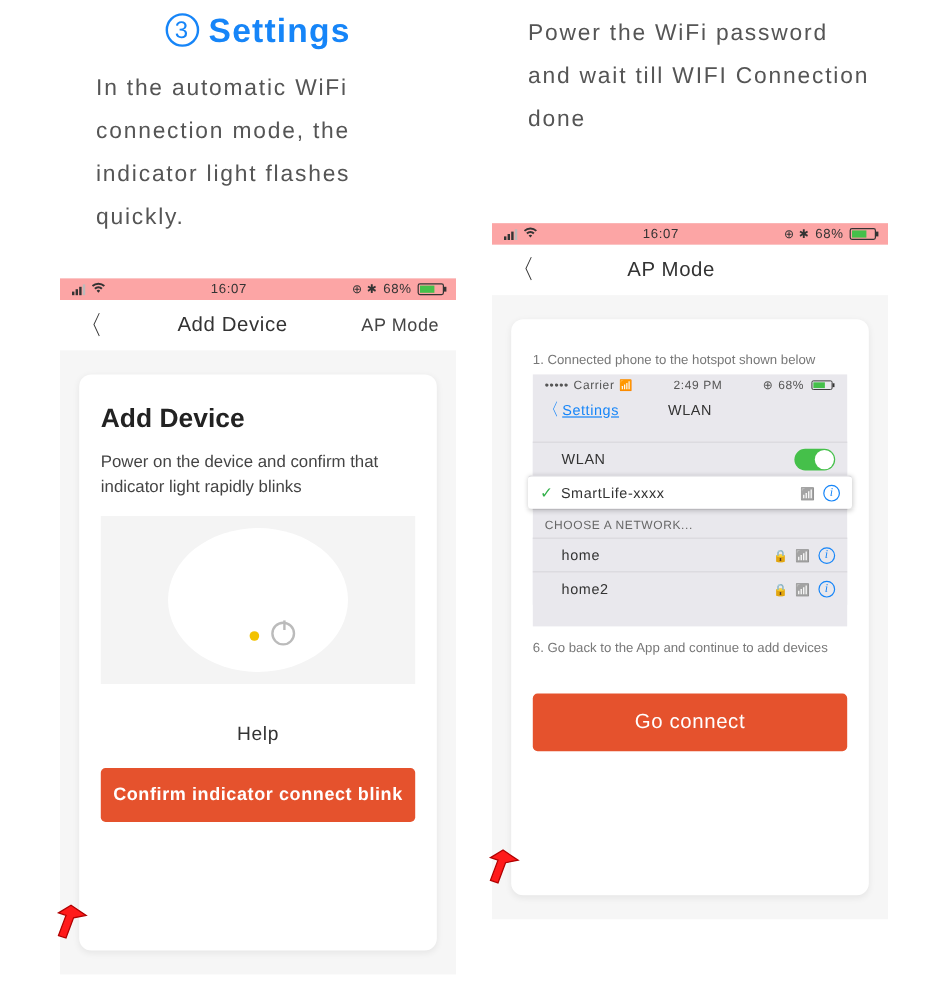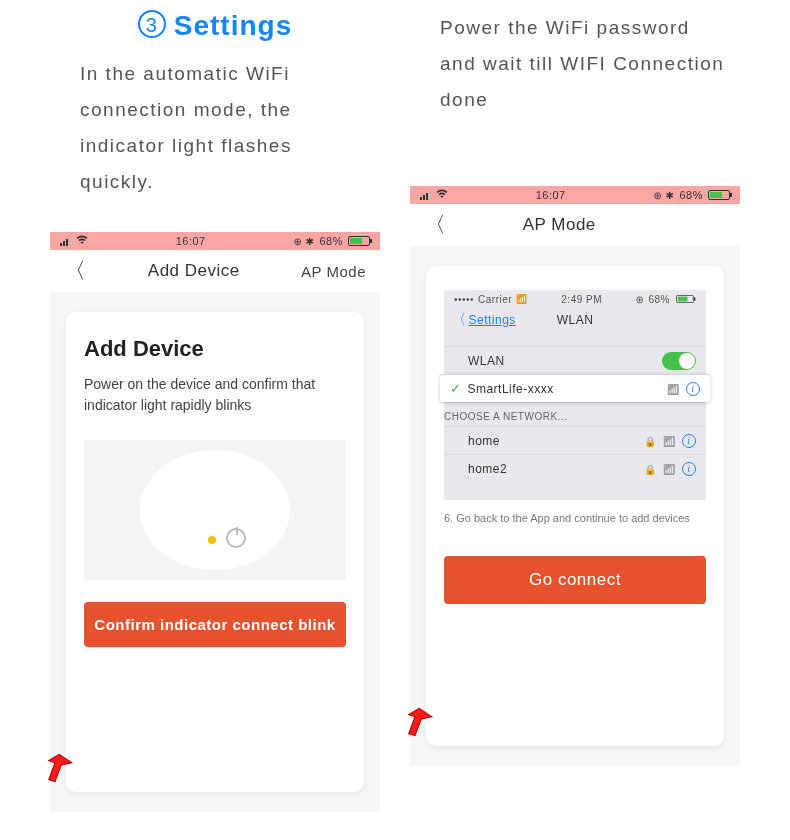--- a/index.html
+++ b/index.html
@@ -105,21 +105,21 @@
     font-size: 22px;
     font-weight: bold;
     color:#222;
     margin-bottom: 12px;
     letter-spacing: 0;
   }
   .card .sub {
     font-size: 14px;
     color:#444;
     line-height: 1.5;
-    margin-bottom: 24px;
+    margin-bottom: 14px;
     letter-spacing: 0;
   }
   .device-img {
     background:#f4f4f4;
     height: 140px;
     margin: 8px 0 22px 0;
     display:flex; align-items:center; justify-content:center;
     position:relative;
   }
   .device-plate {
@@ -184,21 +184,21 @@
     background:#fff;
     box-shadow: 0 1px 4px rgba(0,0,0,.2);
     margin: 0 -4px;
     padding-left: 10px;
     border-radius: 3px;
     position:relative;
     z-index:2;
   }
   .wlan-row.sel .chk { color:#33b04a; font-size:13px; margin-right:6px; }
   .wlan-section {
-    padding: 8px 10px 4px 0;
+    padding: 8px 10px 4px 10px;
     font-size: 10px; color:#666;
     border-top: 1px solid #d9d8dd;
   }
   .toggle {
     width: 34px; height: 18px; background:#45c04a; border-radius: 10px; position:relative;
   }
   .toggle::after{ content:""; position:absolute; right:1px; top:1px; width:16px; height:16px; background:#fff; border-radius:50%;}
   .info-i {
     width:14px; height:14px; border:1.5px solid #1685f8; border-radius:50%;
     color:#1685f8; font-size:10px; line-height:12px; text-align:center; font-family:Georgia,serif; font-style:italic;
@@ -258,20 +258,21 @@
 
       <div class="card">
         <h2>Add Device</h2>
         <div class="sub">Power on the device and confirm that indicator light rapidly blinks</div>
         <div class="device-img">
           <div class="device-plate">
             <span class="led-dot"></span>
             <span class="power-ring"></span>
           </div>
         </div>
+        <div class="help-link">Help</div>
         <div class="cta-btn">Confirm indicator connect blink</div>
 
         <div class="arrow">
           <svg viewBox="0 0 40 40">
             <defs></defs>
             <polygon points="24,8 36,16 26,18 20,34 14,32 20,16 14,14" fill="#ff1a1a" stroke="#b00000" stroke-width="1"></polygon>
           </svg>
         </div>
       </div>
     </div>
@@ -306,20 +307,21 @@
         </div>
       </div>
 
       <div class="navbar">
         <span class="back">〈</span>
         <span class="title">AP Mode</span>
         <span class="pad-empty"></span>
       </div>
 
       <div class="card">
+        <div class="step-note">1. Connected phone to the hotspot shown below</div>
 
         <div class="wlan-box">
           <div class="wlan-status">
             <span style="display:flex;align-items:center;gap:4px">
               <span>•••••</span>
               <span>Carrier</span>
               <span style="font-size:9px">📶</span>
             </span>
             <span>2:49 PM</span>
             <span style="display:flex;align-items:center;gap:4px">

